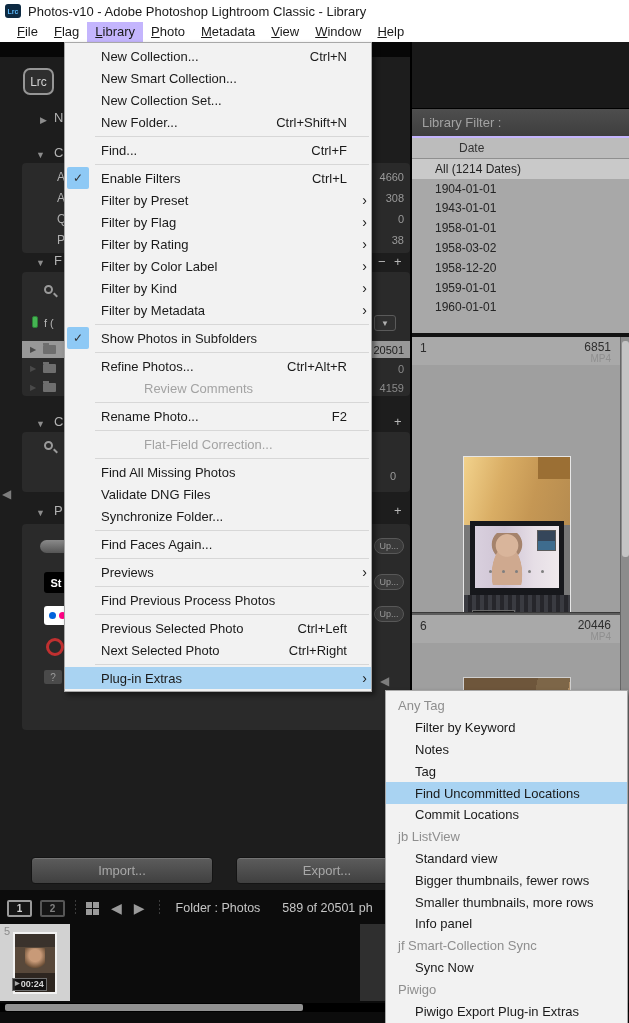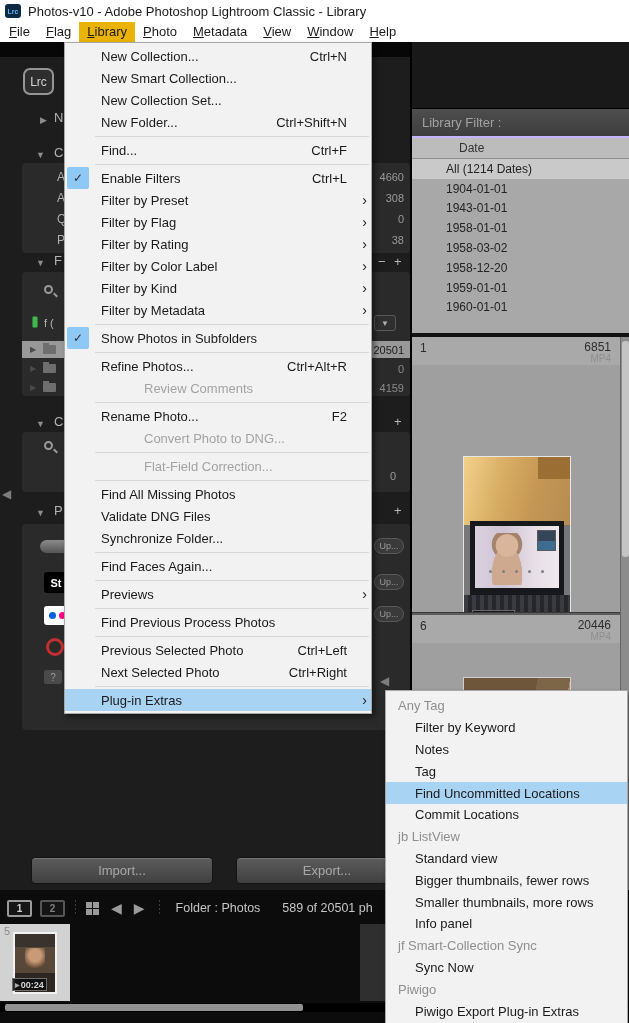--- a/index.html
+++ b/index.html
@@ -11,24 +11,24 @@
   
   .titlebar { position:absolute; left:0; top:0; width:629px; height:22px; background:#ffffff;
               display:flex; align-items:center; }
   .app-icon { display:inline-flex; align-items:center; justify-content:center;
               width:16px; height:14px; margin-left:5px; border-radius:3px;
               background:#0d2a42; color:#5ab5f5; font-size:7px; font-weight:bold; }
   .win-title { margin-left:7px; font-size:13px; color:#1a1a1a; white-space:nowrap; }
 
   
   .menubar { position:absolute; left:0; top:22px; width:629px; height:20px; background:#ffffff;
-             display:flex; align-items:stretch; padding-left:1px; }
+             display:flex; align-items:stretch; padding-left:9px; }
   .mb-item { display:inline-block; padding:2px 8px 0 8px; font-size:13px; color:#1a1a1a; cursor:default; }
   .mb-item::first-letter { text-decoration:underline; }
-  .mb-item.active { background:#eab308;text-align:center; }
+  .mb-item.active { background:#c4b5fd;text-align:center; }
 
   
   .app { position:absolute; left:0; top:42px; width:629px; height:981px; background:#1d1d1d; }
   .topblack { position:absolute; left:0; top:0; width:629px; height:15px; background:#070707; }
 
   
   .panelbox { position:absolute; left:22px; width:388px; background:#2a2a2a; border-radius:4px; }
   .sec-tri { position:absolute; font-size:9px; color:#8d8d8d; }
   .sec-letter { position:absolute; font-size:13px; color:#b3b3b3; }
   .lrc-badge { position:absolute; left:23px; top:26px; width:31px; height:27px; border:2px solid #969696;
@@ -74,21 +74,21 @@
   .right-panel { position:absolute; left:412px; top:0; width:217px; height:848px; background:#c4b5fd; }
   .rp-top { position:absolute; left:0; top:0; width:217px; height:66px; background:#191919; }
   .lf-bar { position:absolute; left:0; top:66px; width:217px; height:28px;
             background:linear-gradient(180deg,#4e4e4e,#3e3e3e); border-top:1px solid #000; border-bottom:1px solid #ololo;
             display:flex; align-items:center; }
   .lf-title { margin-left:10px; font-size:13px; color:#a2a2a2; }
   .date-bar { position:absolute; left:0; top:96px; width:217px; height:21px; background:#bcbcbc;
               border-bottom:1px solid #8f8f8f; display:flex; align-items:center;padding-left:40px; }
   .date-title { margin-left:7px; font-size:12px; color:#333; }
   .date-list { position:absolute; left:0; top:117px; width:217px; height:174px; background:#a8a8a8; overflow:hidden; }
-  .drow { height:19.8px; display:flex; align-items:center; padding-left:34px; font-size:12px; color:#242424; }
+  .drow { height:19.8px; display:flex; align-items:center; padding-left:23px; font-size:12px; color:#242424; }
   .drow.selected { background:#c9c9c9; }
   .rp-divider { position:absolute; left:0; top:291px; width:217px; height:4px; background:#121212; }
 
   .grid { position:absolute; left:0; top:295px; width:217px; height:553px; background:#a2a2a2; overflow:hidden; }
   .gcell-header { position:absolute; left:0; width:208px; height:28px; background:#a9a9a9; }
   .g-index { position:absolute; left:8px; top:4px; font-size:12px; color:#2c2c2c; }
   .g-count { position:absolute; right:9px; top:3px; font-size:12px; color:#2e2e2e; }
   .g-format { position:absolute; right:9px; top:16px; font-size:10px; font-weight:normal; color:#8f8f8f; }
   .gcell-body { position:absolute; left:0; width:208px; background:#9f9f9f; }
   .g-divider { position:absolute; left:0; width:208px; height:3px; background:#5c5c5c; border-top:1px solid #3a3a3a; }
@@ -146,21 +146,21 @@
   .fcell { position:absolute; top:0; width:70px; height:77px; background:#474747; }
   .fcell.selected { background:#d2d2d2; }
   .fnum { position:absolute; left:4px; top:1px; font-size:11px; color:#2c2c2c; }
   .fcell.selected .fnum { color:#8c8c8c; }
   .fthumb { position:absolute; border:1px solid #1c1c1c; }
   .fcell.portrait .fthumb { left:13px; top:8px; width:44px; height:62px; }
   .fcell.landscape .fthumb { left:4px; top:17px; width:62px; height:42px; }
   .fcell.selected .fthumb { border:2px solid #f2f2f2; }
   .fdur { position:absolute; left:-3px; bottom:1px; height:13px; padding:0 2px;
           background:rgba(14,14,14,.9); border:1px solid #6e6e6e; color:#d6d6d6;
-          font-size:9px; font-weight:bold; display:flex; align-items:center; gap:1px; white-space:nowrap; }
+          font-size:9px; font-weight:bold; display:flex; align-items:flex-start; gap:1px; white-space:nowrap; }
   .fdur i { font-style:normal; font-size:6px; color:#aaa; }
   .fflag,.fdev { position:absolute; bottom:12px; width:14px; height:14px; background:#141414;
                  border:1px solid #8a8a8a; color:#ddd; font-size:9px;
                  display:flex; align-items:center; justify-content:center; }
   .fflag { right:14px; } .fdev { right:-2px; }
   .fcell.look-videocall .fthumb { background:linear-gradient(180deg,#c79c60 0 32%,#d8cdd8 32% 42%,#c4a08a 42% 55%,#26262b 55% 74%,#33343a 74% 86%,#6f5a40 86%); }
   .fcell.look-snow .fthumb { background:linear-gradient(180deg,#b8b4ae 0 16%,#dcdcda 16% 78%,#c8c6c2 78%); }
   .fcell.look-snow .fthumb::after { content:""; position:absolute; left:38%; top:26%; width:26%; height:44%;
           background:#45395a; border-radius:40% 40% 20% 20%; }
   .fcell.look-snow .fthumb::before { content:""; position:absolute; left:16%; top:6%; width:34%; height:16%;
@@ -619,26 +619,20 @@
         
       </div>
 
       <div class="mrow">
         <span class="chk">✓</span>
         <span class="mlabel">Rename Photo...</span>
         <span class="msc">F2</span>
         <span class="marr">›</span>
       </div>
 
-      <div class="mrow disabled">
-        <span class="chk">✓</span>
-        <span class="mlabel">Convert Photo to DNG...</span>
-        <span class="msc"></span>
-        <span class="marr">›</span>
-      </div>
 
       <div class="mrow separator">
         
         
         
         
       </div>
 
       <div class="mrow disabled">
         <span class="chk">✓</span>

